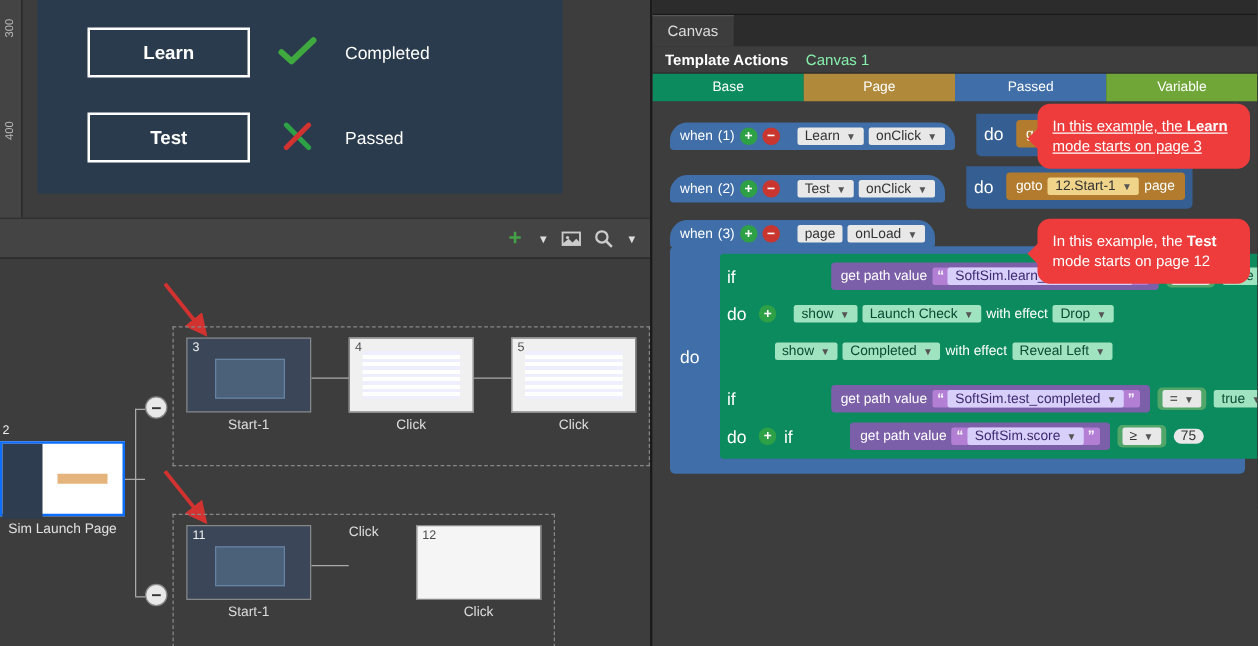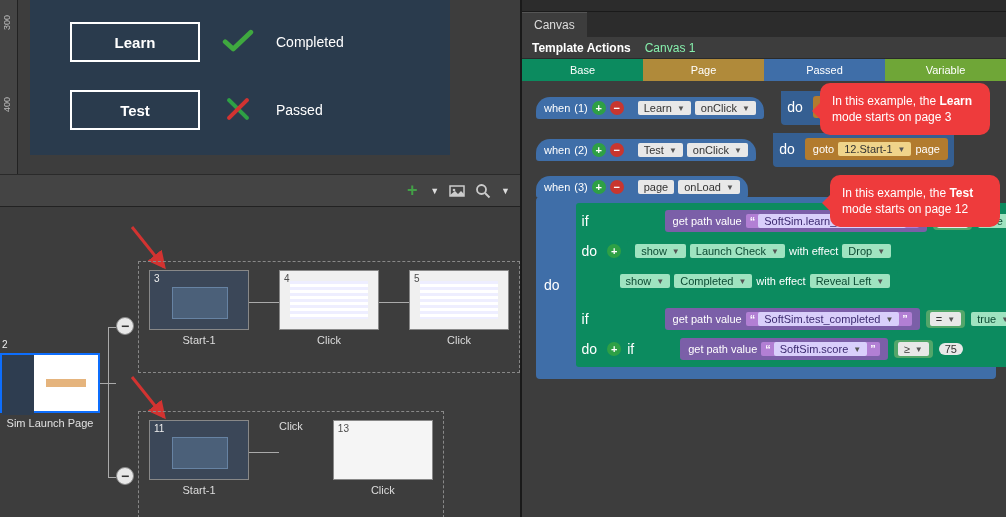--- a/index.html
+++ b/index.html
@@ -507,21 +507,21 @@
               <span class="thumb-num">11</span>
               <div class="mock-window"></div>
             </div>
           <span>Start-1</span>
         </div>
         <div class="page-thumb">
           <span>Click</span>
         </div>
         <div class="page-thumb">
           <div class="thumb-box">
-              <span class="thumb-num">13</span>
+              <span class="thumb-num">12</span>
             </div>
           <span>Click</span>
         </div>
       </div>
 
     </div>
   </div>
 
   <div class="right-pane">
     <div class="prop-strip"></div>
@@ -536,21 +536,21 @@
     <div class="cat-row">
       <div class="cat base">Base</div>
       <div class="cat page">Page</div>
       <div class="cat ctrl">Passed</div>
       <div class="cat var">Variable</div>
     </div>
 
     <div class="blocks-area">
 
       
-      <div class="callout" style="top:2px; right:16px;">
+      <div class="callout" style="top:2px; right:6px;text-decoration:underline;">
         <span>In this example, the </span><b>Learn</b><span> mode starts on page 3</span>
       </div>
       <div class="callout" style="top:94px; right:6px;">
         <span>In this example, the </span><b>Test</b><span> mode starts on page 12</span>
       </div>
 
       
       <div class="when-group">
         <div class="blk b-blue hat">
           <span>when</span>

